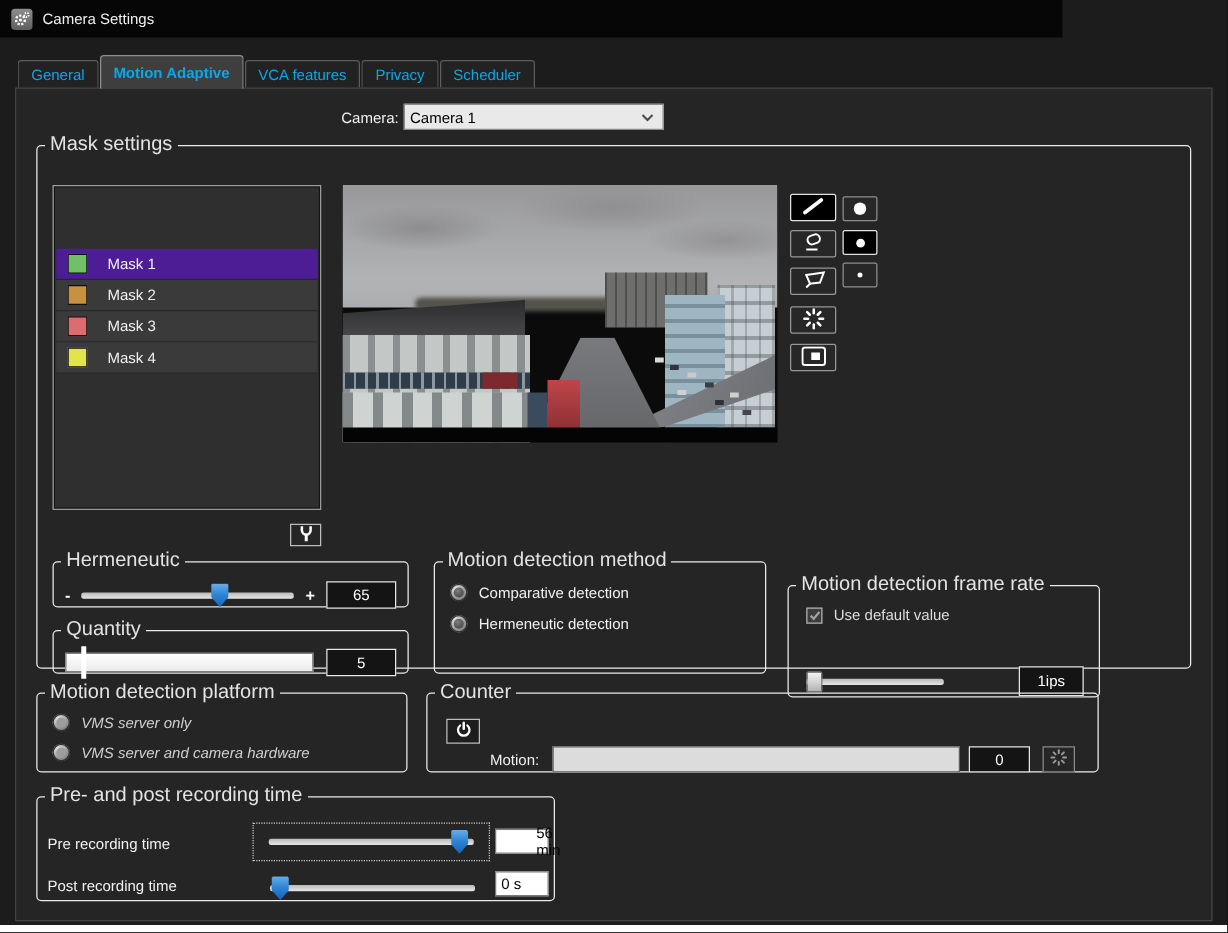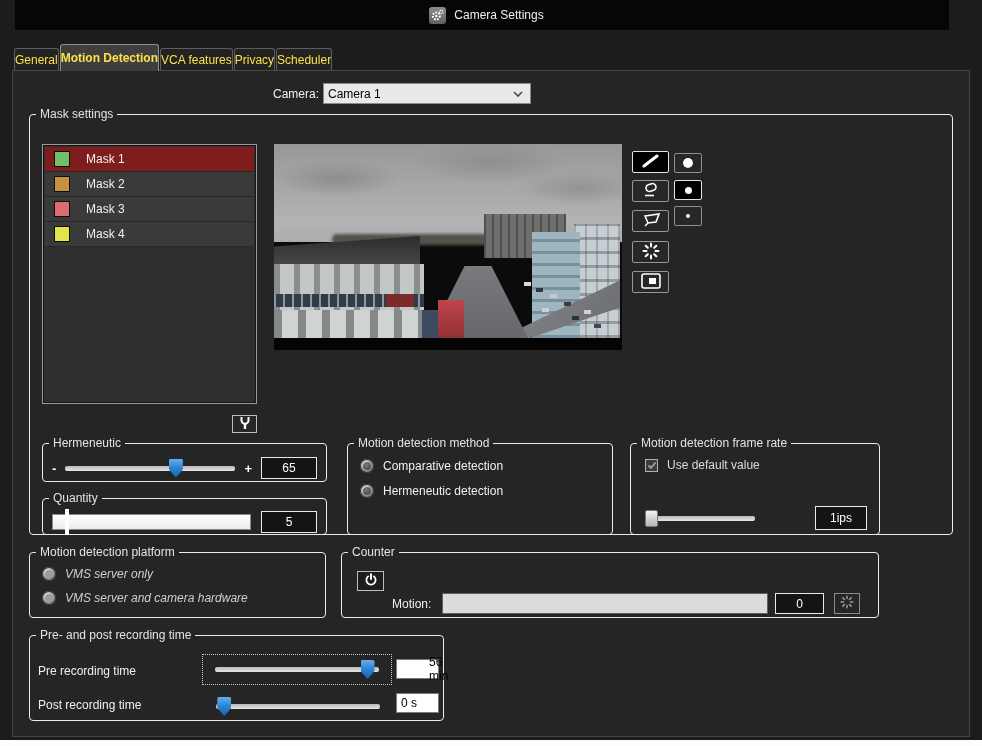--- a/index.html
+++ b/index.html
@@ -3,50 +3,50 @@
 <meta charset="utf-8">
 <style>
   * { box-sizing: border-box; margin: 0; padding: 0; }
   body { background:#000; }
   .screen {
     position:relative; width:982px; height:746px; overflow:hidden;
     background:#1c1c1c; color:#f0f0f0;
     font-family:"Liberation Sans", sans-serif; font-size:12px;
   }
   
-  .titlebar { position:absolute; left:15px; top:0; width:934px; height:30px;
-    background:#060606; display:flex; align-items:center; padding-left:9px; gap:8px;justify-content:center; }
+  .titlebar { position:absolute; left:0; top:0; width:850px; height:30px;
+    background:#060606; display:flex; align-items:center; padding-left:9px; gap:8px; }
   .app-icon { width:17px; height:17px; border-radius:3px;
     background:linear-gradient(180deg,#8d8d8d,#5f5f5f);
     display:flex; align-items:center; justify-content:center; }
   
   .tabs { position:absolute; left:14px; top:44px; height:27px; display:flex; align-items:flex-end; }
-  .tab { height:23px; padding:0 0; margin-right:1px; display:flex; align-items:center;
+  .tab { height:23px; padding:0 10px; margin-right:1px; display:flex; align-items:center;
     background:#222; border:1px solid #5d5d5d; border-bottom:none;
-    border-radius:3px 3px 0 0; color:#fde047; cursor:default; white-space:nowrap; }
+    border-radius:3px 3px 0 0; color:#0ea5e9; cursor:default; white-space:nowrap; }
   .tab.active { height:27px; background:#3e3e3e; font-weight:bold; border-color:#8f8f8f; z-index:3; }
   
   .panel { position:absolute; left:12px; top:70px; width:958px; height:667px;
     background:#252525; border:1px solid #454545; }
   
   .camera-label { position:absolute; left:236px; top:16px; width:70px; text-align:right; }
   .dropdown { position:absolute; left:310px; top:12px; width:208px; height:21px;
     background:#e9e9e9; border:1px solid #8a8a8a; color:#000;
     display:flex; align-items:center; padding:0 6px 0 4px; }
   .dropdown .dd-text { flex:1; }
   
   fieldset { position:absolute; border:1px solid #ececec; border-radius:4px; }
-  legend { font-size:12px; color:#e3e3e3; margin-left:6px; padding:0 4px; }
+  legend { font-size:16px; color:#e3e3e3; margin-left:6px; padding:0 4px; }
   
   .mask-list { position:absolute; left:12px; top:23px; width:215px; height:260px;
     background:#2f2f2f; border:1px solid #9a9a9a; box-shadow:inset 0 0 0 1px #161616;
     list-style:none; padding:2px; }
   .mask-row { height:25px; display:flex; align-items:center; gap:16px; padding-left:9px;
     background:#3a3a3a; border-bottom:1px solid #282828; }
-  .mask-row.selected { background:#7f1d1d; }
+  .mask-row.selected { background:#4c1d95;margin-top:48px; }
   .swatch { width:16px; height:16px; border:1px solid #0e0e0e; flex:0 0 auto; }
   .wrench-btn { position:absolute; left:202px; top:294px; width:25px; height:18px;
     background:#262626; border:1px solid #bdbdbd; display:flex; align-items:center; justify-content:center; }
   
   .preview { position:absolute; left:244px; top:23px; width:348px; height:206px;
     background:#0b0b0b; overflow:hidden; }
   .preview div { position:absolute; }
   .ph-sky { left:0; top:0; width:348px; height:98px;
     background:
       radial-gradient(90px 26px at 18% 35%, #8d8d90, transparent 70%),
@@ -149,21 +149,21 @@
         <circle cx="6.6" cy="8.6" r="4.3" fill="none" stroke="#fff" stroke-width="2.4" stroke-dasharray="2.1 1.6"></circle>
         <circle cx="6.6" cy="8.6" r="1.5" fill="#fff"></circle>
         <circle cx="12.6" cy="3.6" r="2.1" fill="none" stroke="#fff" stroke-width="1.7" stroke-dasharray="1.3 1.1"></circle>
       </svg>
     </span>
     <span>Camera Settings</span>
   </div>
 
   <div class="tabs">
     <div class="tab">General</div>
-    <div class="tab active">Motion Detection</div>
+    <div class="tab active">Motion Adaptive</div>
     <div class="tab">VCA features</div>
     <div class="tab">Privacy</div>
     <div class="tab">Scheduler</div>
   </div>
 
   <div class="panel">
 
     <span class="camera-label">Camera:</span>
     <div class="dropdown">
       <span class="dd-text">Camera 1</span>
@@ -309,21 +309,21 @@
             <span class="radio unselected"></span>
             <span>Comparative detection</span>
           </div>
           <div class="opt-row">
             <span class="radio unselected"></span>
             <span>Hermeneutic detection</span>
           </div>
         </div>
       </fieldset>
 
-      <fieldset style="left:600px; top:315px; width:250px; height:99px;">
+      <fieldset style="left:600px; top:334px; width:250px; height:99px;">
         <legend>Motion detection frame rate</legend>
         <div style="display:flex; align-items:center; gap:9px; padding:8px 0 0 14px; color:#dcdcdc;">
           <span class="checkbox">
             <svg width="10" height="9" viewBox="0 0 10 9">
                 <polyline points="1.5,4.5 4,7 8.5,1.5" fill="none" stroke="#a2a2a2" stroke-width="1.8"></polyline>
               </svg>
           </span>
           <span>Use default value</span>
         </div>
         <div style="display:flex; align-items:center; gap:12px; padding:34px 12px 0 14px;">

